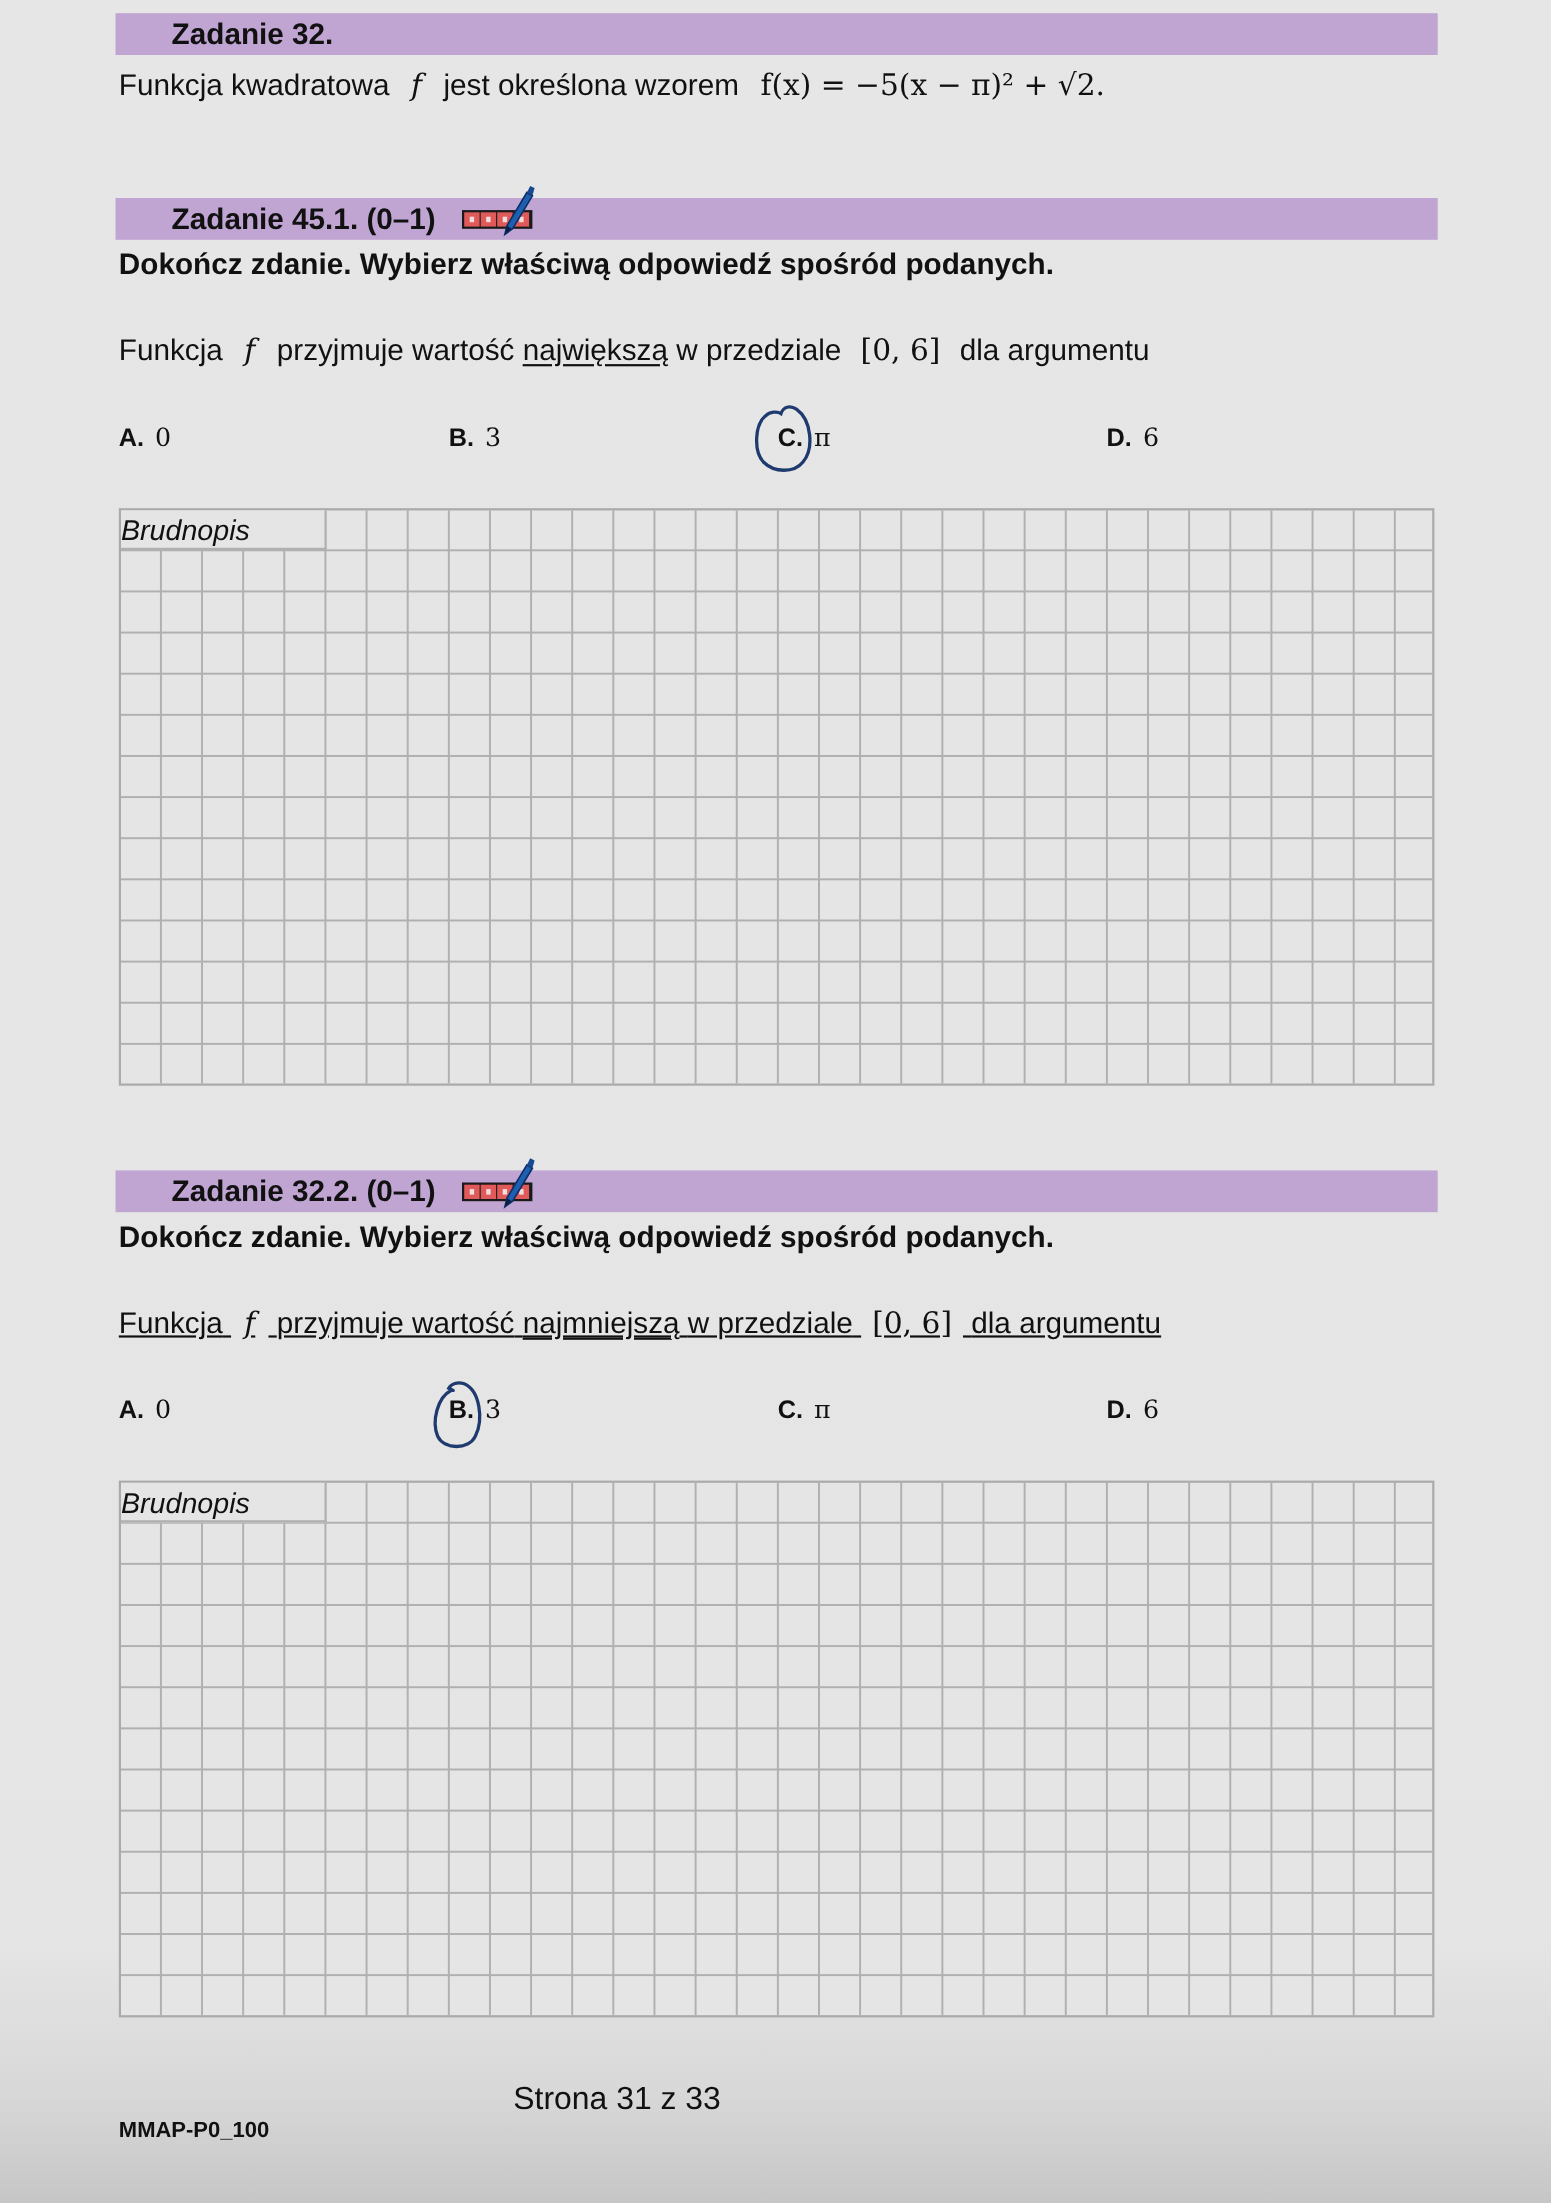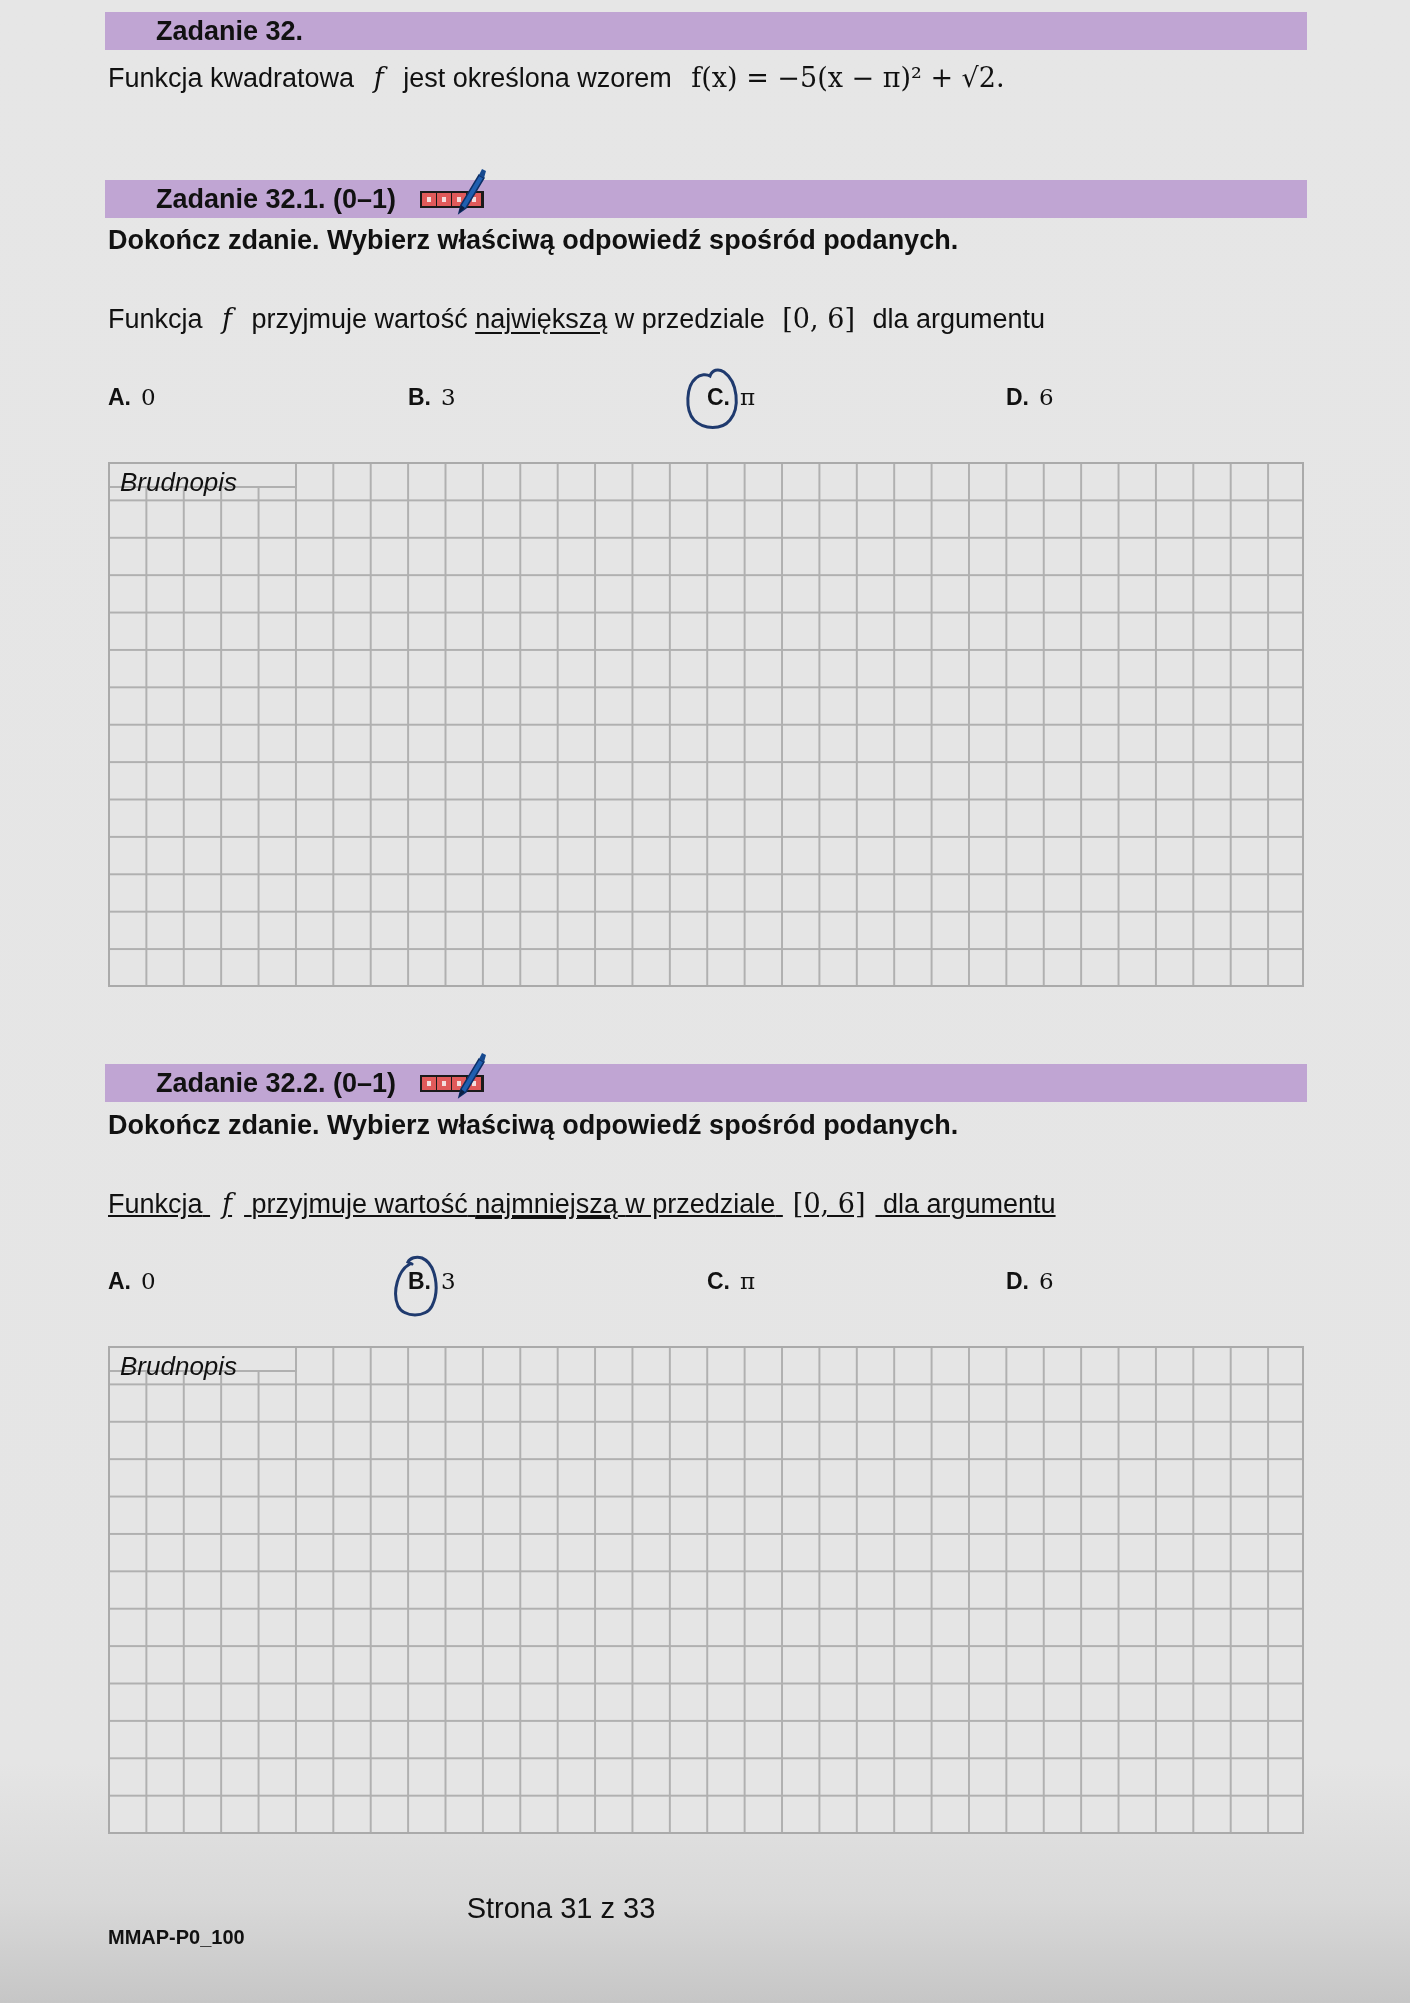--- a/index.html
+++ b/index.html
@@ -40,42 +40,42 @@
     position:absolute; left:108px; width:1196px;
     border:2px solid #aaa; box-sizing:border-box;
     background-color:#e5e5e5;
     background-image:
       linear-gradient(to right, #b0b0b0 2px, transparent 2px),
       linear-gradient(to bottom, #b0b0b0 2px, transparent 2px);
     background-size:37.4px 37.4px;
     background-position:-2px -2px;
   }
   .grid .brud {
-    position:absolute; left:0; top:0; width:187px; height:24px;
+    position:absolute; left:0; top:0; width:187px; height:36px;
     background:#e5e5e5; border-right:2px solid #b0b0b0; border-bottom:2px solid #b0b0b0;
-    font-style:italic; font-size:26px; line-height:36px; padding-left:10px; box-sizing:border-box;
+    font-style:italic; font-size:26px; line-height:36px; padding-left:0; box-sizing:border-box;
   }
   .footer-page { position:absolute; left:0; width:1122px; text-align:center; top:1892px; font-size:29px; }
   .footer-code { position:absolute; left:108px; top:1926px; font-size:20px; font-weight:bold; }
 </style>
 </head>
 <body>
 
 <div class="task-header" style="top:12px;">
   <span class="txt">Zadanie 32.</span>
 </div>
 <div class="line" style="top:62px;">
   <span>Funkcja kwadratowa</span>
   <span class="math" style="margin:0 12px;"><i>f</i></span>
   <span>jest określona wzorem</span>
   <span class="math" style="margin-left:12px;">f(x) = −5(x − π)² + √2.</span>
 </div>
 
 <div class="task-header" style="top:180px;">
-  <span class="txt">Zadanie 32.1. (0–1)</span>
+  <span class="txt">Zadanie 45.1. (0–1)</span>
   <span class="boxes"><span></span><span></span><span></span><span></span></span>
   <svg class="pen" style="left:352px;" width="30" height="48" viewBox="0 0 30 48">
     <path d="M2 46 L4 38 L22 8 L27 11 L9 41 Z" fill="#1f5fb0" stroke="#0d2f66" stroke-width="1.5"></path>
     <path d="M22 8 L25 2 L29 4 L27 11 Z" fill="#16498f"></path>
     <path d="M2 46 L4 38 L8 41 Z" fill="#0b1f44"></path>
   </svg>
 </div>
 <div class="line bold" style="top:225px;">Dokończ zdanie. Wybierz właściwą odpowiedź spośród podanych.</div>
 <div class="line" style="top:303px;">
   <span>Funkcja</span>

